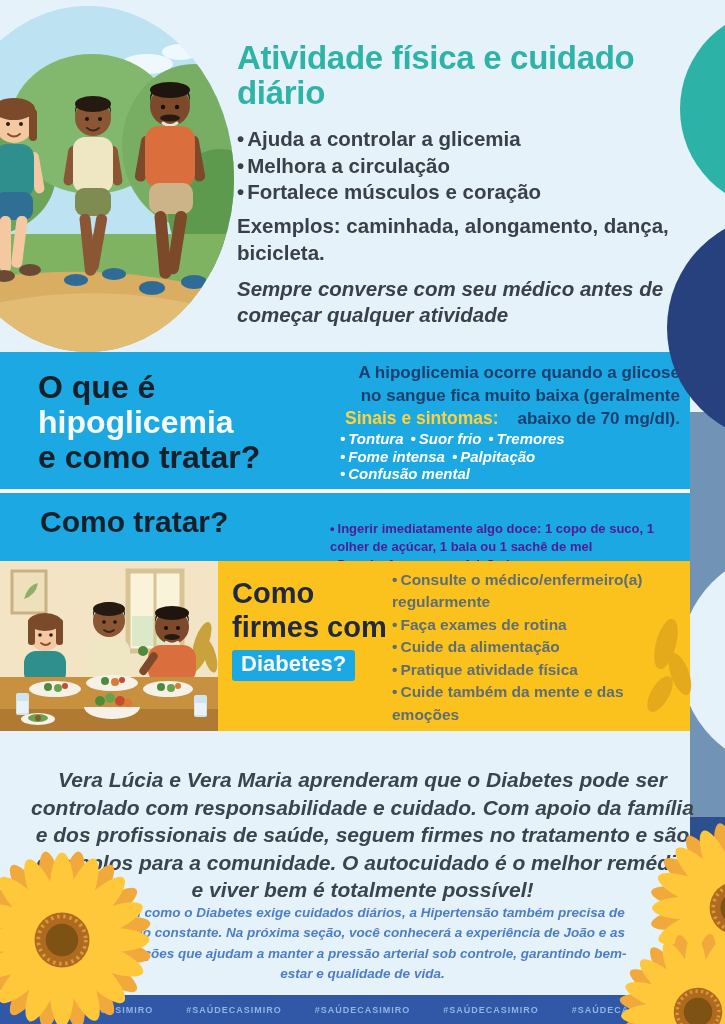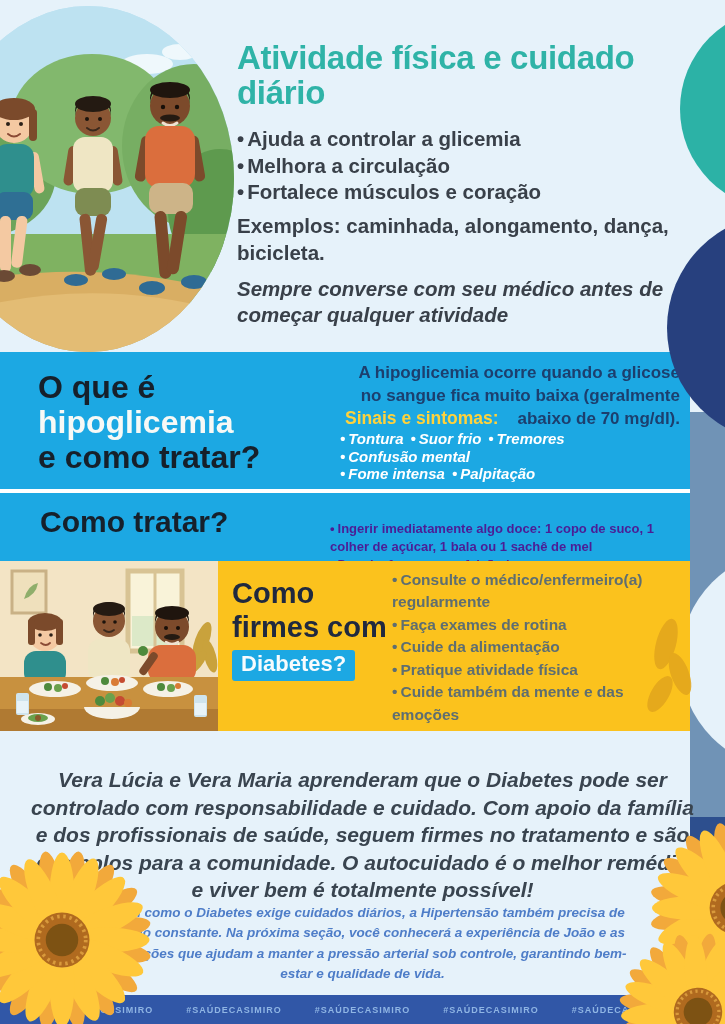--- a/index.html
+++ b/index.html
@@ -194,24 +194,24 @@
       <div class="wline">hipoglicemia</div>
       <div>e como tratar?</div>
     </div>
     <div class="abs hypo-def">A hipoglicemia ocorre quando a glicose no sangue fica muito baixa (geralmente abaixo de 70 mg/dl).</div>
     <div class="abs signs-label">Sinais e sintomas:</div>
     <div class="abs symptoms">
       <div>
         <span class="blt">Tontura</span><span class="blt">Suor frio</span><span class="blt">Tremores</span>
       </div>
       <div>
-        <span class="blt">Confusão mental</span>
+        <span class="blt">Fome intensa</span><span class="blt">Palpitação</span>
       </div>
       <div>
-        <span class="blt">Fome intensa</span><span class="blt">Palpitação</span>
+        <span class="blt">Confusão mental</span>
       </div>
     </div>
   </div>
 
   <div class="abs band-gap"></div>
 
   <div class="abs band2">
     <div class="abs treat-title">Como tratar?</div>
     <div class="abs treat-steps">
       <div class="blt">Ingerir imediatamente algo doce: 1 copo de suco, 1 colher de açúcar, 1 bala ou 1 sachê de mel</div>

